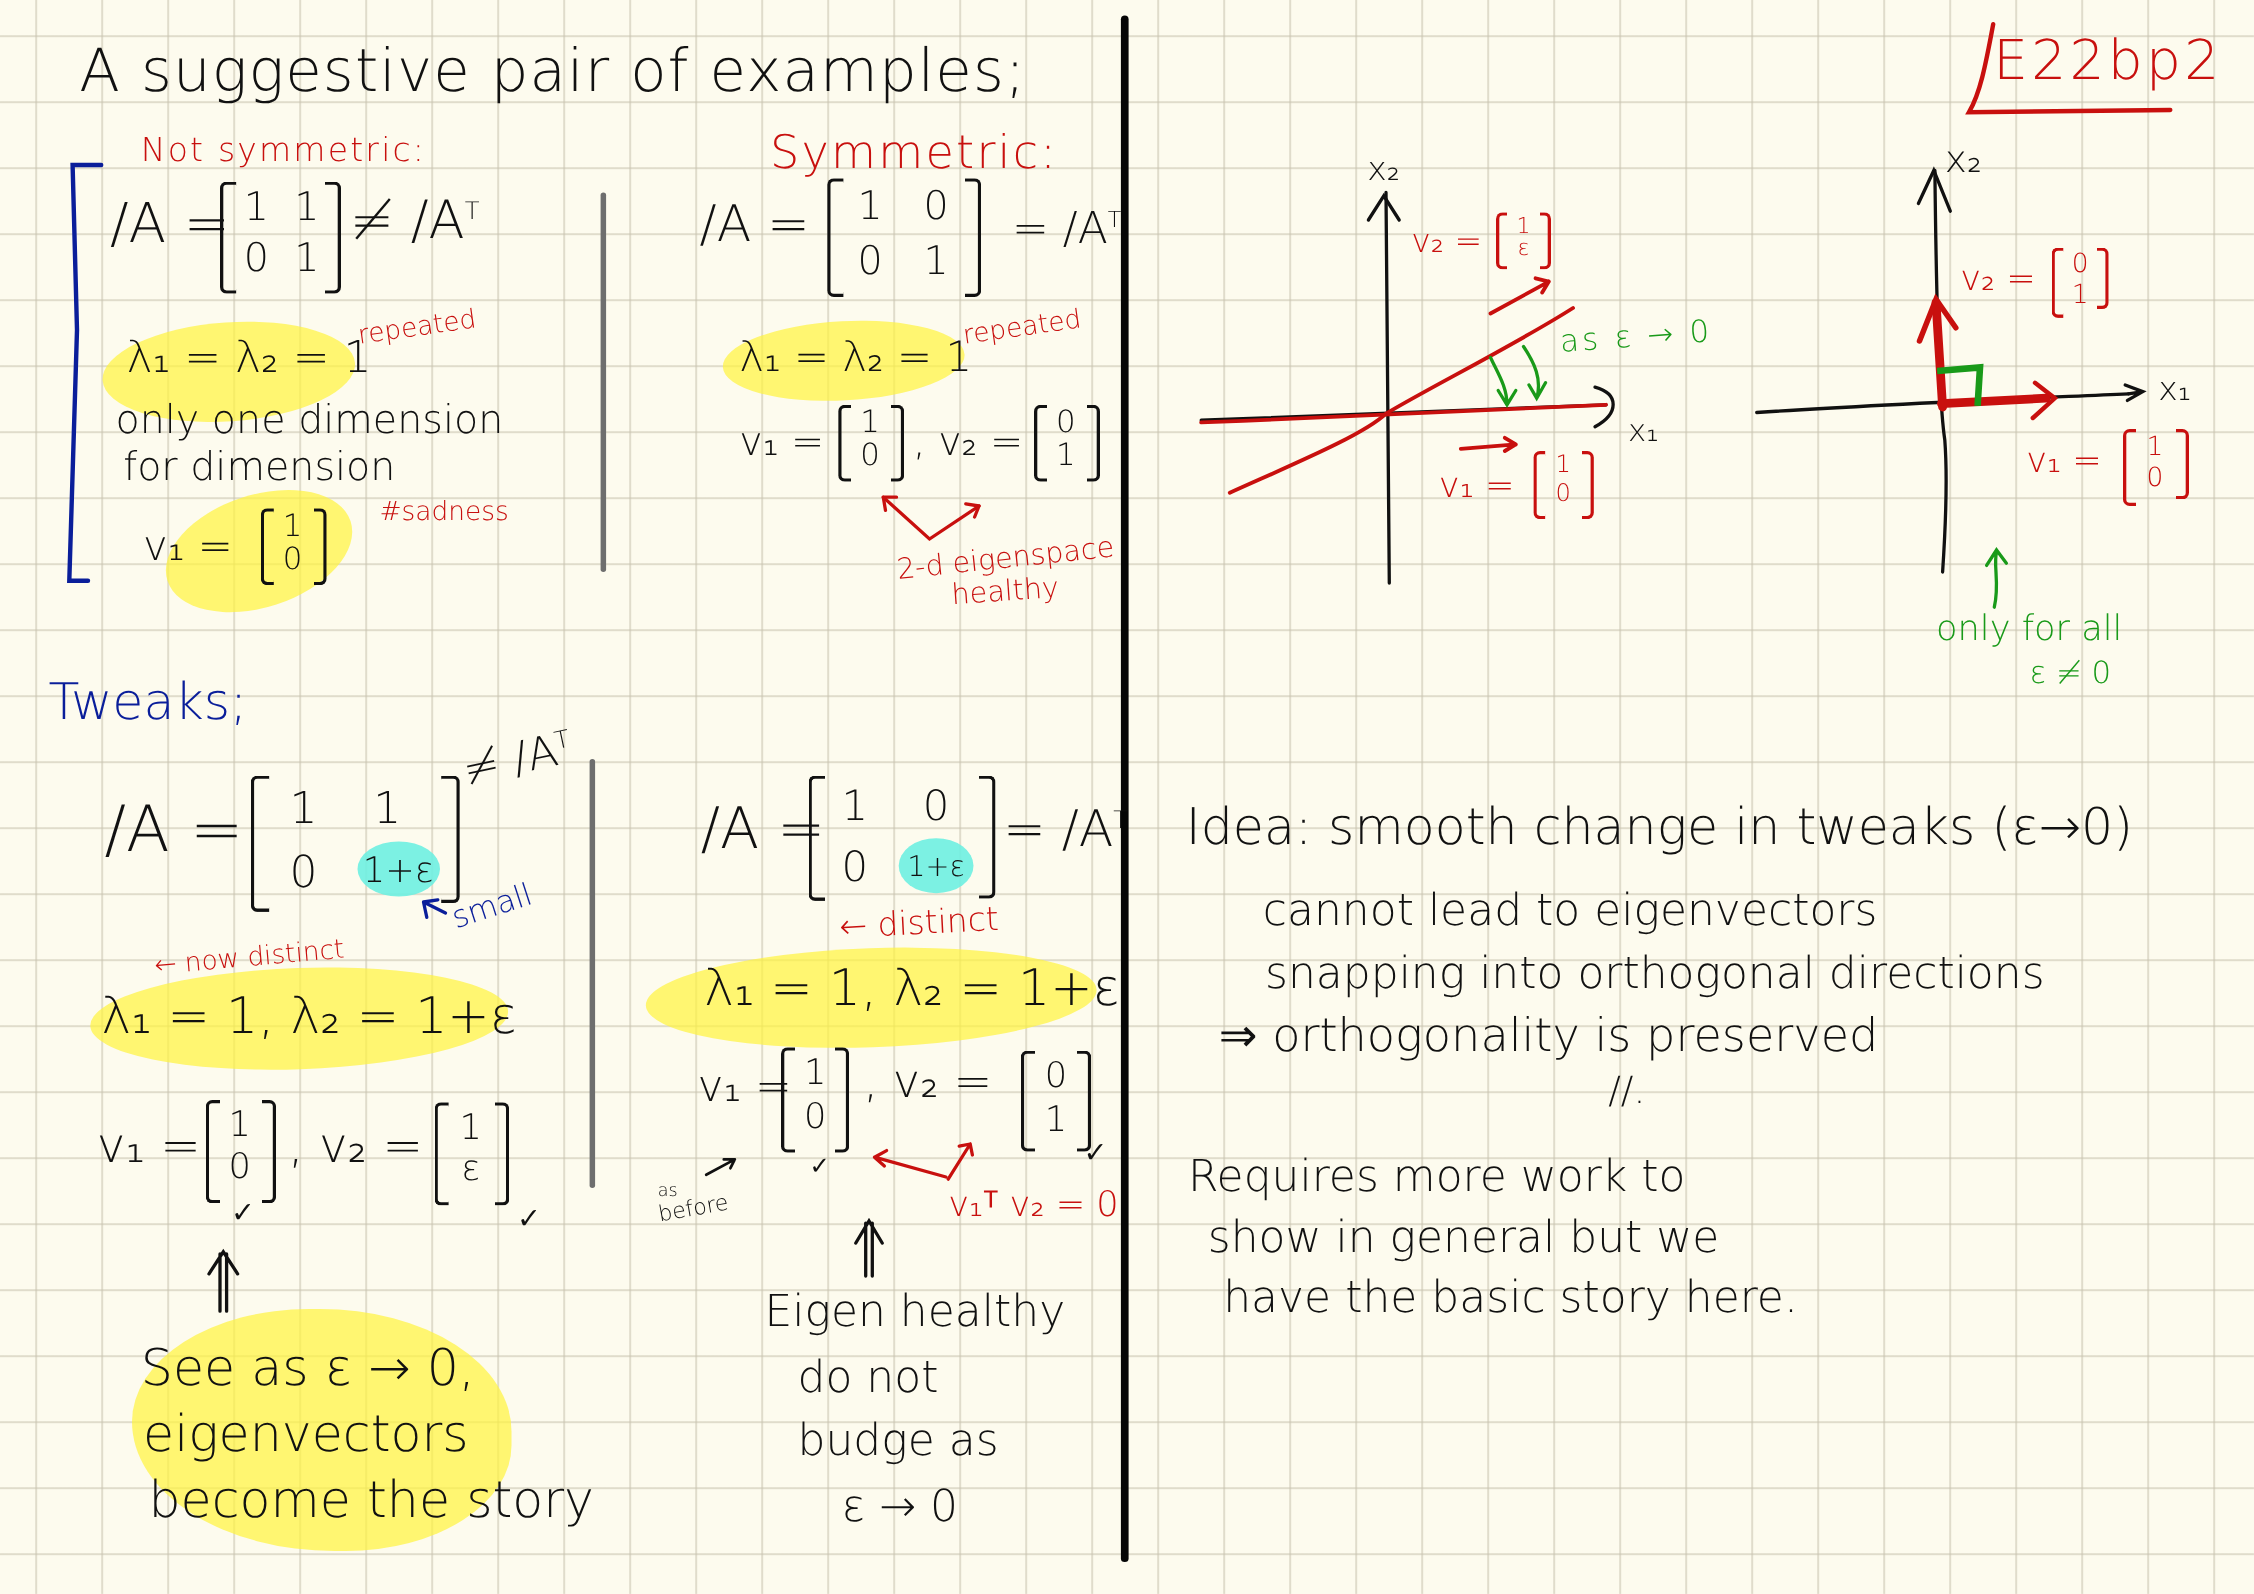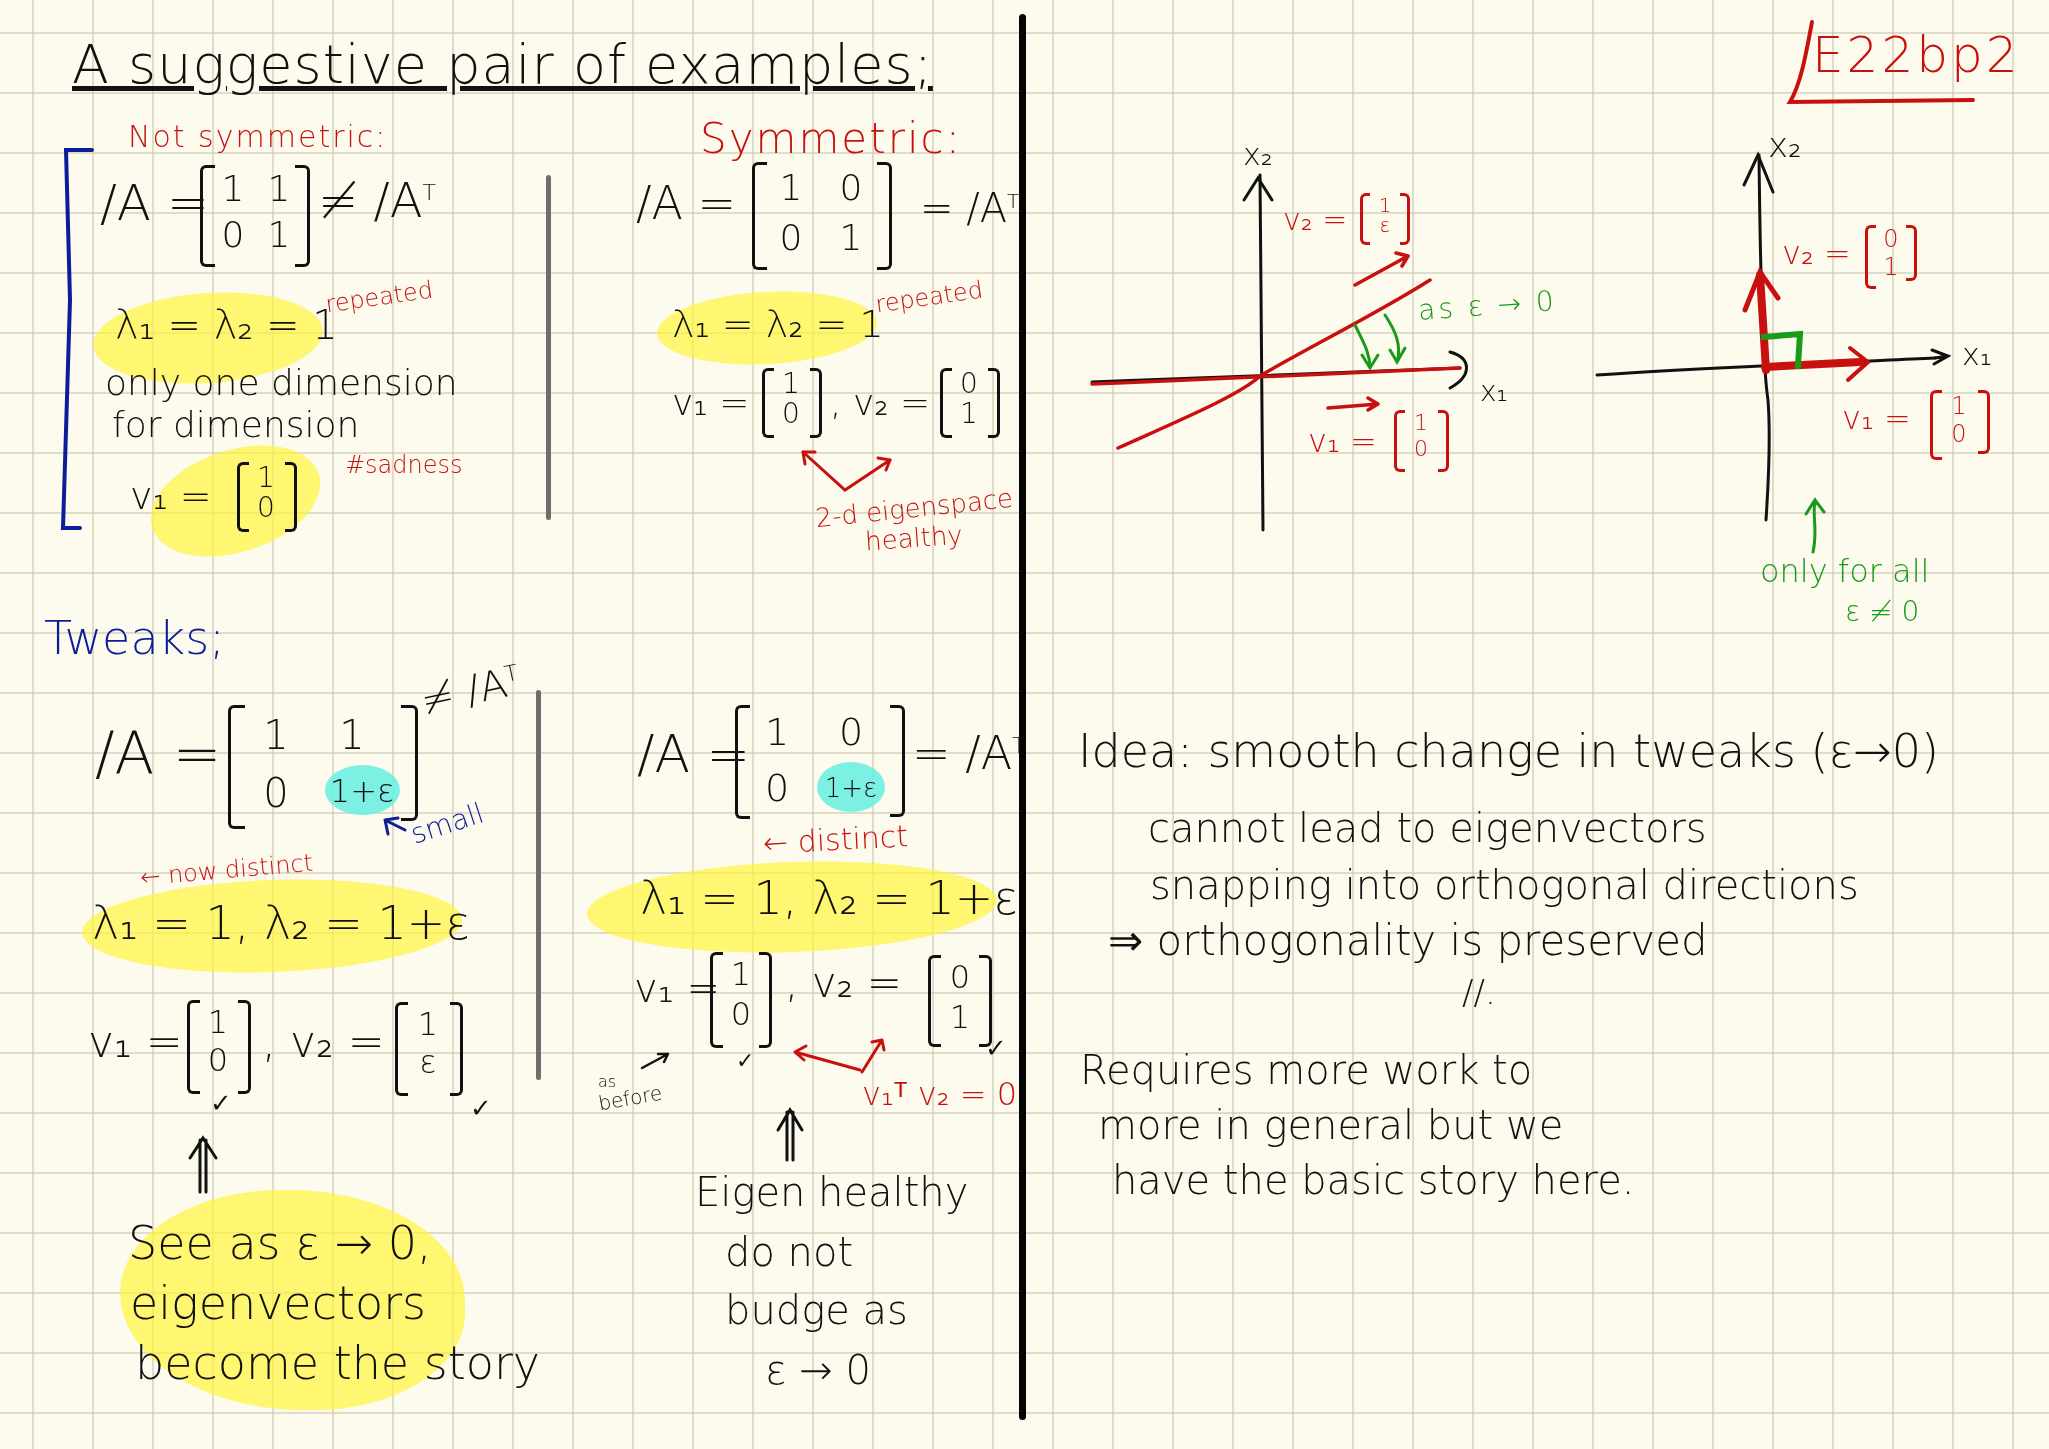--- a/index.html
+++ b/index.html
@@ -26,21 +26,21 @@
   .bracket-r { border-left: none; border-radius: 0 6px 6px 0; }
   .matrix { position: absolute; }
   .cell { position: absolute; font-family: "DejaVu Sans", sans-serif; font-weight: 300; color: #111; line-height: 1; text-align: center; }
   .divider-black { position: absolute; background: #050505; border-radius: 4px; }
   .divider-gray { position: absolute; background: #6E6E6E; border-radius: 3px; }
   svg { position: absolute; overflow: visible; }
 </style>
 </head>
 <body>
 
-<div class="abs hw black" style="left:72px; top:38px; font-size:54px; letter-spacing:1px;text-decoration:underline;">A suggestive pair of examples;</div>
+<div class="abs hw black" style="left:72px; top:38px; font-size:54px; letter-spacing:1px;">A suggestive pair of examples;</div>
 
 <div class="abs hw red" style="left:1812px; top:30px; font-size:50px; letter-spacing:3px;">E22bp2</div>
 <svg style="left:0;top:0;" width="2049" height="1449">
   <path d="M1812 22 C 1805 60, 1800 85, 1790 102 L 1973 100" stroke="#C8100E" stroke-width="4" fill="none" stroke-linecap="round"></path>
 </svg>
 
 <div class="divider-black" style="left:1019px; top:14px; width:7px; height:1406px;"></div>
 
 <div>
   <div class="abs hw red" style="left:128px; top:122px; font-size:30px; letter-spacing:2px;">Not symmetric:</div>
@@ -322,15 +322,15 @@
 <div>
   <div class="abs hw black" style="left:1078px; top:728px; font-size:46px;">Idea: smooth change in tweaks (ε→0)</div>
   <div class="abs hw black" style="left:1148px; top:808px; font-size:40px;">cannot lead to eigenvectors</div>
   <div class="abs hw black" style="left:1150px; top:865px; font-size:40px;">snapping into orthogonal directions</div>
   <div class="abs hw black" style="left:1108px; top:920px; font-size:42px;">⇒ orthogonality is preserved</div>
   <div class="abs hw black" style="left:1462px; top:975px; font-size:34px;">//.</div>
 </div>
 
 <div>
   <div class="abs hw black" style="left:1080px; top:1050px; font-size:40px;">Requires more work to</div>
-  <div class="abs hw black" style="left:1098px; top:1105px; font-size:40px;">more in general but we</div>
+  <div class="abs hw black" style="left:1098px; top:1105px; font-size:40px;">show in general but we</div>
   <div class="abs hw black" style="left:1112px; top:1160px; font-size:40px;">have the basic story here.</div>
 </div>
 
 </body></html>

